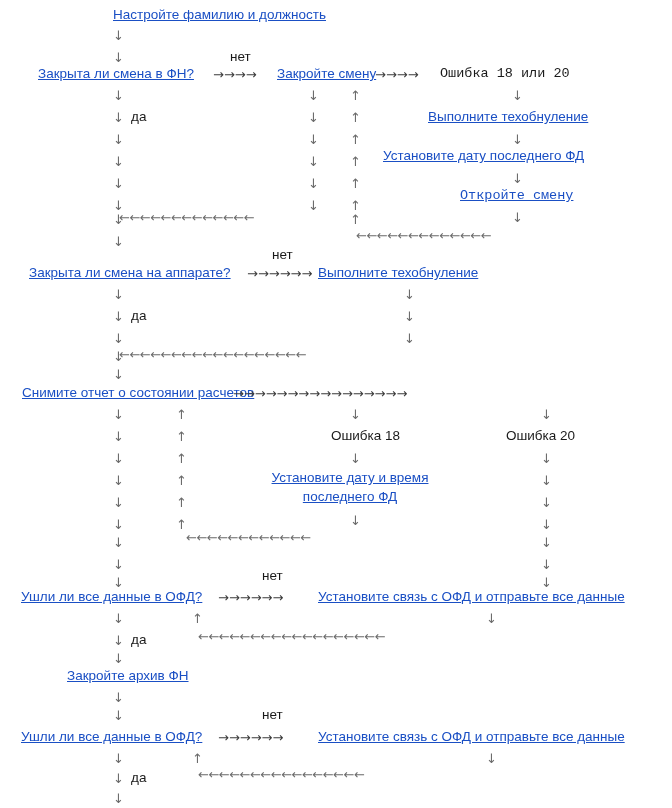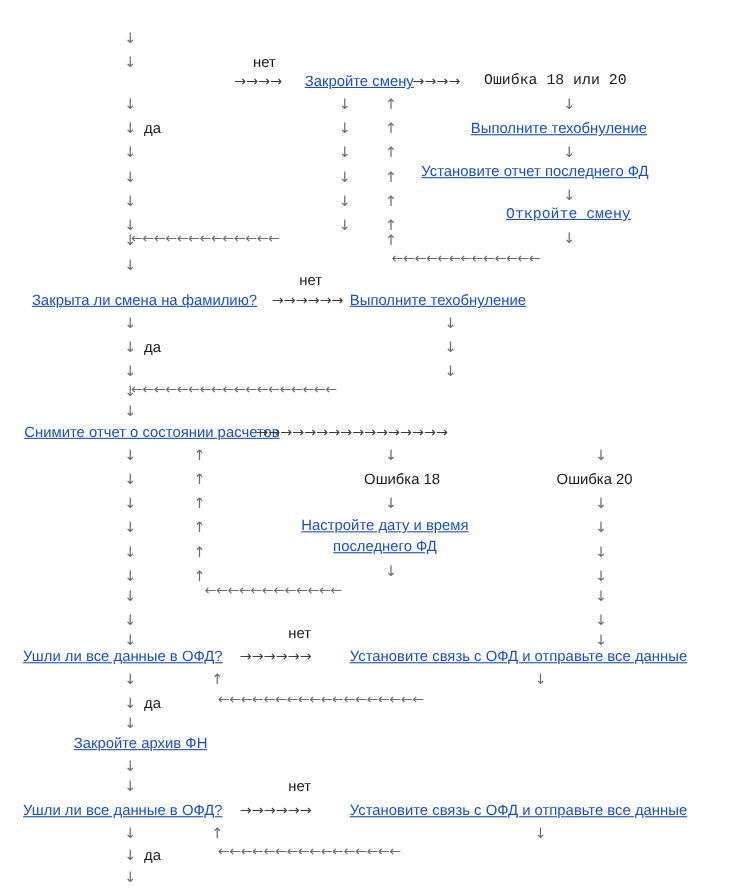--- a/index.html
+++ b/index.html
@@ -67,26 +67,28 @@
   .arrow.inline-h {
     color: #3a3a3a;
     font-size: 13px;
   }
 </style>
 </head>
 <body>
 
 <div id="chart">
 
+  <div class="node link" style="left:113px; top:7px;">Настройте фамилию и должность</div>
 
   <div class="arrow v" style="left:113px; top:29px;">↓</div>
   <div class="arrow v" style="left:113px; top:51px;">↓</div>
 
   <div class="node label" style="left:230px; top:49px;">нет</div>
 
+  <div class="node link" style="left:38px; top:66px;">Закрыта ли смена в ФН?</div>
   <div class="arrow inline-h" style="left:213px; top:68px;">→→→→</div>
   <div class="node link" style="left:277px; top:66px;">Закройте смену</div>
   <div class="arrow inline-h" style="left:375px; top:68px;">→→→→</div>
   <div class="node plain" style="left:440px; top:66px;font-family:Liberation Mono, monospace;">Ошибка 18 или 20</div>
 
   <div class="arrow v" style="left:113px; top:89px;">↓</div>
   <div class="arrow v" style="left:113px; top:111px;">↓</div>
   <div class="node label" style="left:131px; top:109px;">да</div>
   <div class="arrow v" style="left:113px; top:133px;">↓</div>
   <div class="arrow v" style="left:113px; top:155px;">↓</div>
@@ -106,31 +108,31 @@
   <div class="arrow v" style="left:350px; top:111px;">↑</div>
   <div class="arrow v" style="left:350px; top:133px;">↑</div>
   <div class="arrow v" style="left:350px; top:155px;">↑</div>
   <div class="arrow v" style="left:350px; top:177px;">↑</div>
   <div class="arrow v" style="left:350px; top:199px;">↑</div>
   <div class="arrow v" style="left:350px; top:213px;">↑</div>
 
   <div class="arrow v" style="left:512px; top:89px;">↓</div>
   <div class="node link" style="left:428px; top:109px;">Выполните техобнуление</div>
   <div class="arrow v" style="left:512px; top:133px;">↓</div>
-  <div class="node link" style="left:383px; top:148px;">Установите отчет последнего ФД</div>
+  <div class="node link" style="left:383px; top:148px;">Установите дату последнего ФД</div>
   <div class="arrow v" style="left:512px; top:172px;">↓</div>
   <div class="node link" style="left:460px; top:188px;font-family:Liberation Mono, monospace;">Откройте смену</div>
   <div class="arrow v" style="left:512px; top:211px;">↓</div>
 
   <div class="arrow h" style="left:119px; top:211px;">←←←←←←←←←←←←←</div>
   <div class="arrow h" style="left:356px; top:229px;">←←←←←←←←←←←←←</div>
 
   <div class="node label" style="left:272px; top:247px;">нет</div>
 
-  <div class="node link" style="left:29px; top:265px;">Закрыта ли смена на фамилию?</div>
+  <div class="node link" style="left:29px; top:265px;">Закрыта ли смена на аппарате?</div>
   <div class="arrow inline-h" style="left:247px; top:267px;">→→→→→→</div>
   <div class="node link" style="left:318px; top:265px;">Выполните техобнуление</div>
 
   <div class="arrow v" style="left:113px; top:288px;">↓</div>
   <div class="arrow v" style="left:113px; top:310px;">↓</div>
   <div class="node label" style="left:131px; top:308px;">да</div>
   <div class="arrow v" style="left:113px; top:332px;">↓</div>
   <div class="arrow v" style="left:113px; top:350px;">↓</div>
   <div class="arrow v" style="left:113px; top:368px;">↓</div>
 
@@ -157,21 +159,21 @@
   <div class="arrow v" style="left:176px; top:430px;">↑</div>
   <div class="arrow v" style="left:176px; top:452px;">↑</div>
   <div class="arrow v" style="left:176px; top:474px;">↑</div>
   <div class="arrow v" style="left:176px; top:496px;">↑</div>
   <div class="arrow v" style="left:176px; top:518px;">↑</div>
 
   <div class="arrow v" style="left:350px; top:408px;">↓</div>
   <div class="node plain" style="left:315px; top:428px;margin-left:16px;">Ошибка 18</div>
   <div class="arrow v" style="left:350px; top:452px;">↓</div>
   <div class="node link two-line center" style="left:262px; top:468px; width:176px;">
-    <span>Настройте дату и время</span><br>
+    <span>Установите дату и время</span><br>
     <span>последнего ФД</span>
   </div>
   <div class="arrow v" style="left:350px; top:514px;">↓</div>
   <div class="arrow h" style="left:186px; top:531px;">←←←←←←←←←←←←</div>
 
   <div class="arrow v" style="left:541px; top:408px;">↓</div>
   <div class="node plain" style="left:506px; top:428px;">Ошибка 20</div>
   <div class="arrow v" style="left:541px; top:452px;">↓</div>
   <div class="arrow v" style="left:541px; top:474px;">↓</div>
   <div class="arrow v" style="left:541px; top:496px;">↓</div>

